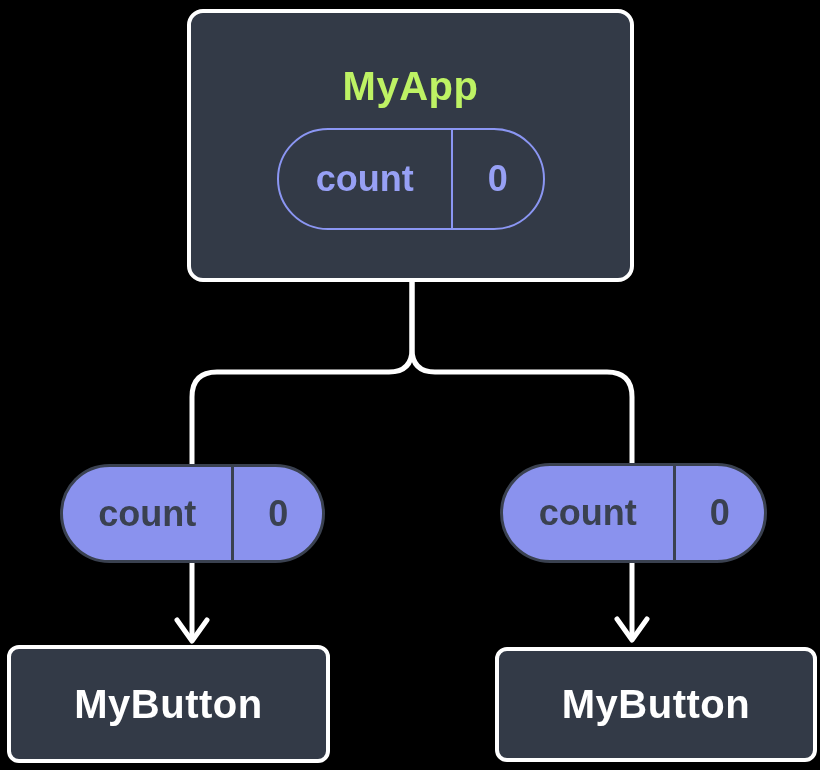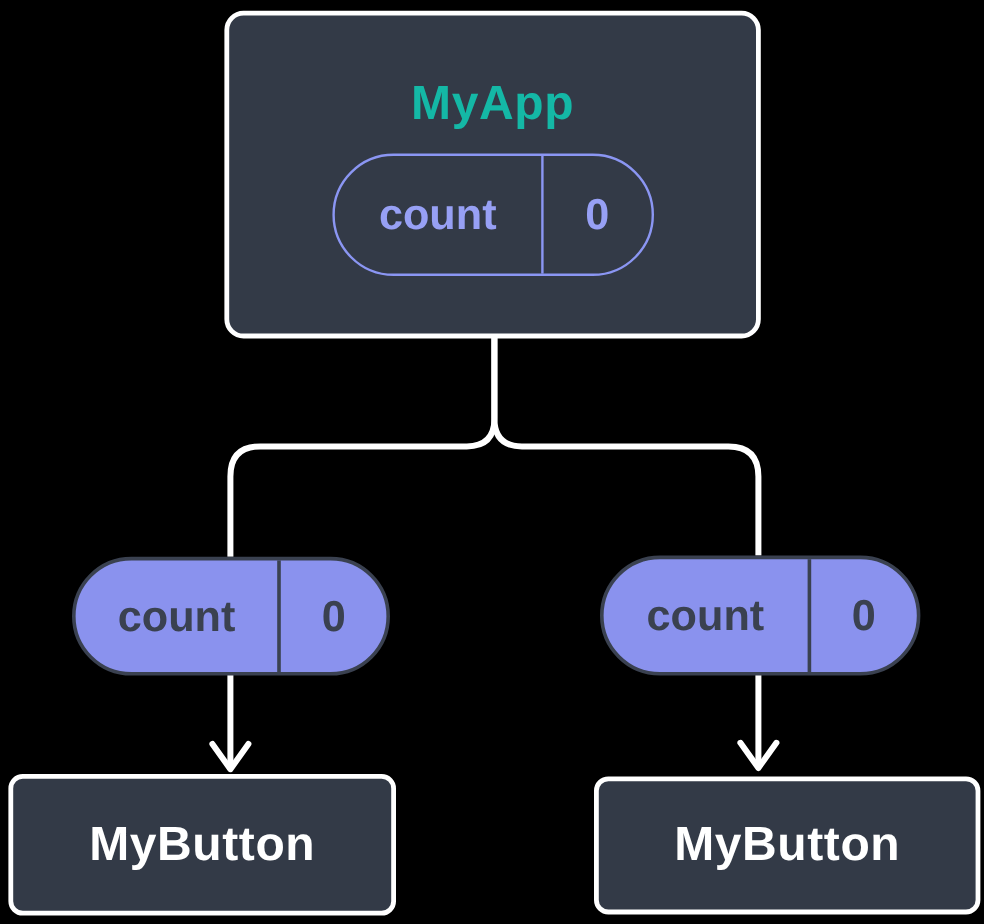--- a/index.html
+++ b/index.html
@@ -30,21 +30,21 @@
   }
   #myapp-card {
     left: 187px; top: 9px;
     width: 447px; height: 273px;
     border-radius: 16px;
   }
   .card-title {
     position: absolute;
     left: 0; right: 0;
     text-align: center;
-    color: #14b8a6;
+    color: #bef264;
     font-size: 40px;
     font-weight: 700;
     letter-spacing: 0.5px;
     line-height: 40px;
   }
   #myapp-card .card-title { top: 53px; }
   .pill {
     position: absolute;
     display: flex;
     box-sizing: border-box;

